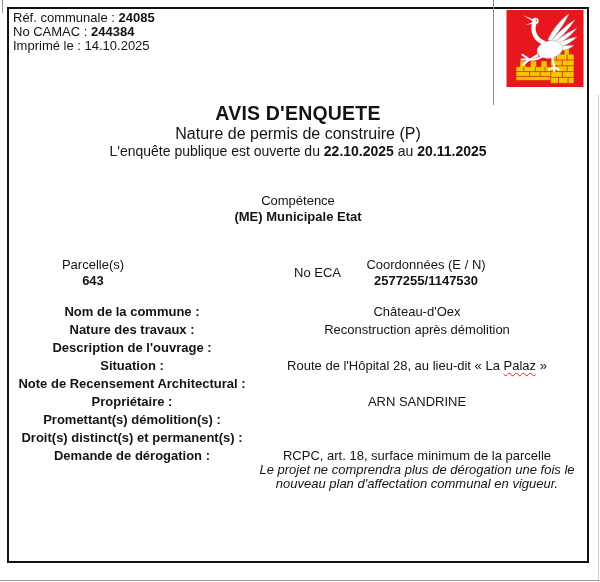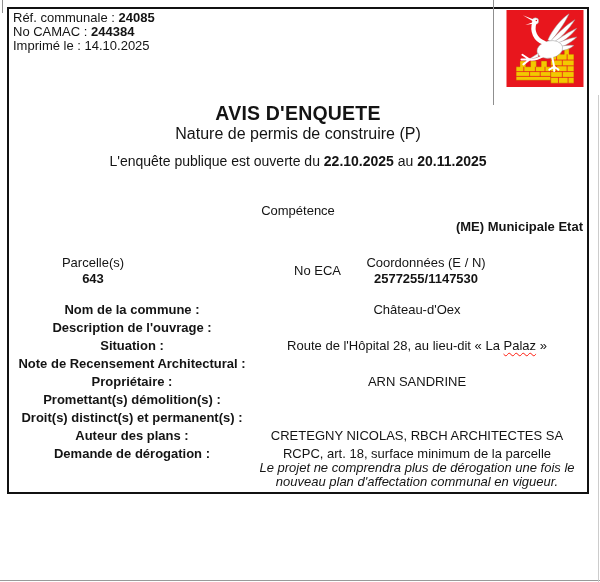--- a/index.html
+++ b/index.html
@@ -2,47 +2,47 @@
 <html><head>
 <meta charset="utf-8">
 <style>
   html,body{margin:0;padding:0;}
   body{
     width:600px;height:582px;position:relative;background:#ffffff;
     font-family:"Liberation Sans","DejaVu Sans",sans-serif;color:#141414;
     overflow:hidden;
   }
   .page{
-    position:absolute;left:7px;top:7px;width:582px;height:487px;
+    position:absolute;left:7px;top:7px;width:582px;height:556px;
     box-sizing:border-box;border:2px solid #111111;padding:2px 4px;
     font-size:13px;line-height:14px;
   }
   
   .edge{position:absolute;pointer-events:none;}
   .edge-tl{left:2px;top:0;width:1px;height:13px;background:#8f8f8f;}
   .edge-tr{left:493px;top:0;width:1px;height:105px;background:#8f8f8f;}
   .edge-bottom{left:0;top:580px;width:600px;height:1px;background:#9a9a9a;}
   .edge-right{left:598px;top:95px;width:1px;height:487px;background:#cccccc;}
 
   .meta{line-height:14px;}
   .meta b{font-weight:bold;}
 
   .arms{position:absolute;top:1px;right:3px;width:78px;height:77px;}
   .arms svg{display:block;width:100%;height:100%;}
 
   .heading{text-align:center;margin-top:50px;}
   .title{font-size:19.5px;line-height:21px;font-weight:bold;letter-spacing:.2px;}
   .subtitle{font-size:16px;line-height:19px;}
-  .enquiry{font-size:14px;line-height:16px;margin-top:10px;}
+  .enquiry{font-size:14px;line-height:16px;margin-top:0;}
   .enquiry b{font-weight:bold;}
 
   .competence{text-align:center;margin-top:34px;line-height:16px;}
-  .competence .val{font-weight:bold;text-align:right;}
+  .competence .val{font-weight:bold;}
 
-  .parcels{display:grid;grid-template-columns:160px 168px 170px;margin-top:20px;text-align:center;line-height:16px;}
+  .parcels{display:grid;grid-template-columns:160px 168px 170px;margin-top:32px;text-align:center;line-height:16px;}
   .parcels .cell-mid{display:flex;align-items:center;justify-content:flex-end;}
   .bold{font-weight:bold;}
 
   .fields{margin-top:16px;}
   .frow{display:flex;margin-bottom:4px;min-height:14px;text-align:center;}
   .flabel{flex:0 0 238px;width:238px;font-weight:bold;white-space:nowrap;}
   .fvalue{flex:1;}
   .note{font-style:italic;}
   .squiggle{
     text-decoration:underline;text-decoration-style:wavy;
@@ -118,20 +118,24 @@
       <div class="bold">2577255/1147530</div>
     </div>
   </div>
 
   <div class="fields">
     <div class="frow">
       <div class="flabel">Nom de la commune :</div>
       <div class="fvalue">Château-d'Oex</div>
     </div>
     <div class="frow">
+      <div class="flabel">Nature des travaux :</div>
+      <div class="fvalue">Reconstruction après démolition</div>
+    </div>
+    <div class="frow">
       <div class="flabel">Description de l'ouvrage :</div>
     </div>
     <div class="frow">
       <div class="flabel">Situation :</div>
       <div class="fvalue"><span>Route de l'Hôpital 28, au lieu-dit « La </span><span class="squiggle">Palaz</span><span> »</span></div>
     </div>
     <div class="frow">
       <div class="flabel">Note de Recensement Architectural :</div>
       <div class="fvalue"></div>
     </div>
@@ -141,24 +145,20 @@
     </div>
     <div class="frow">
       <div class="flabel">Promettant(s) démolition(s) :</div>
       <div class="fvalue"></div>
     </div>
     <div class="frow">
       <div class="flabel">Droit(s) distinct(s) et permanent(s) :</div>
       <div class="fvalue"></div>
     </div>
     <div class="frow">
-      <div class="flabel">Auteur des plans :</div>
-      <div class="fvalue">CRETEGNY NICOLAS, RBCH ARCHITECTES SA</div>
-    </div>
-    <div class="frow">
       <div class="flabel">Demande de dérogation :</div>
       <div class="fvalue">
         <div>RCPC, art. 18, surface minimum de la parcelle</div>
         <div class="note">Le projet ne comprendra plus de dérogation une fois le nouveau plan d'affectation communal en vigueur.</div>
       </div>
     </div>
   </div>
 
 </div>
 

